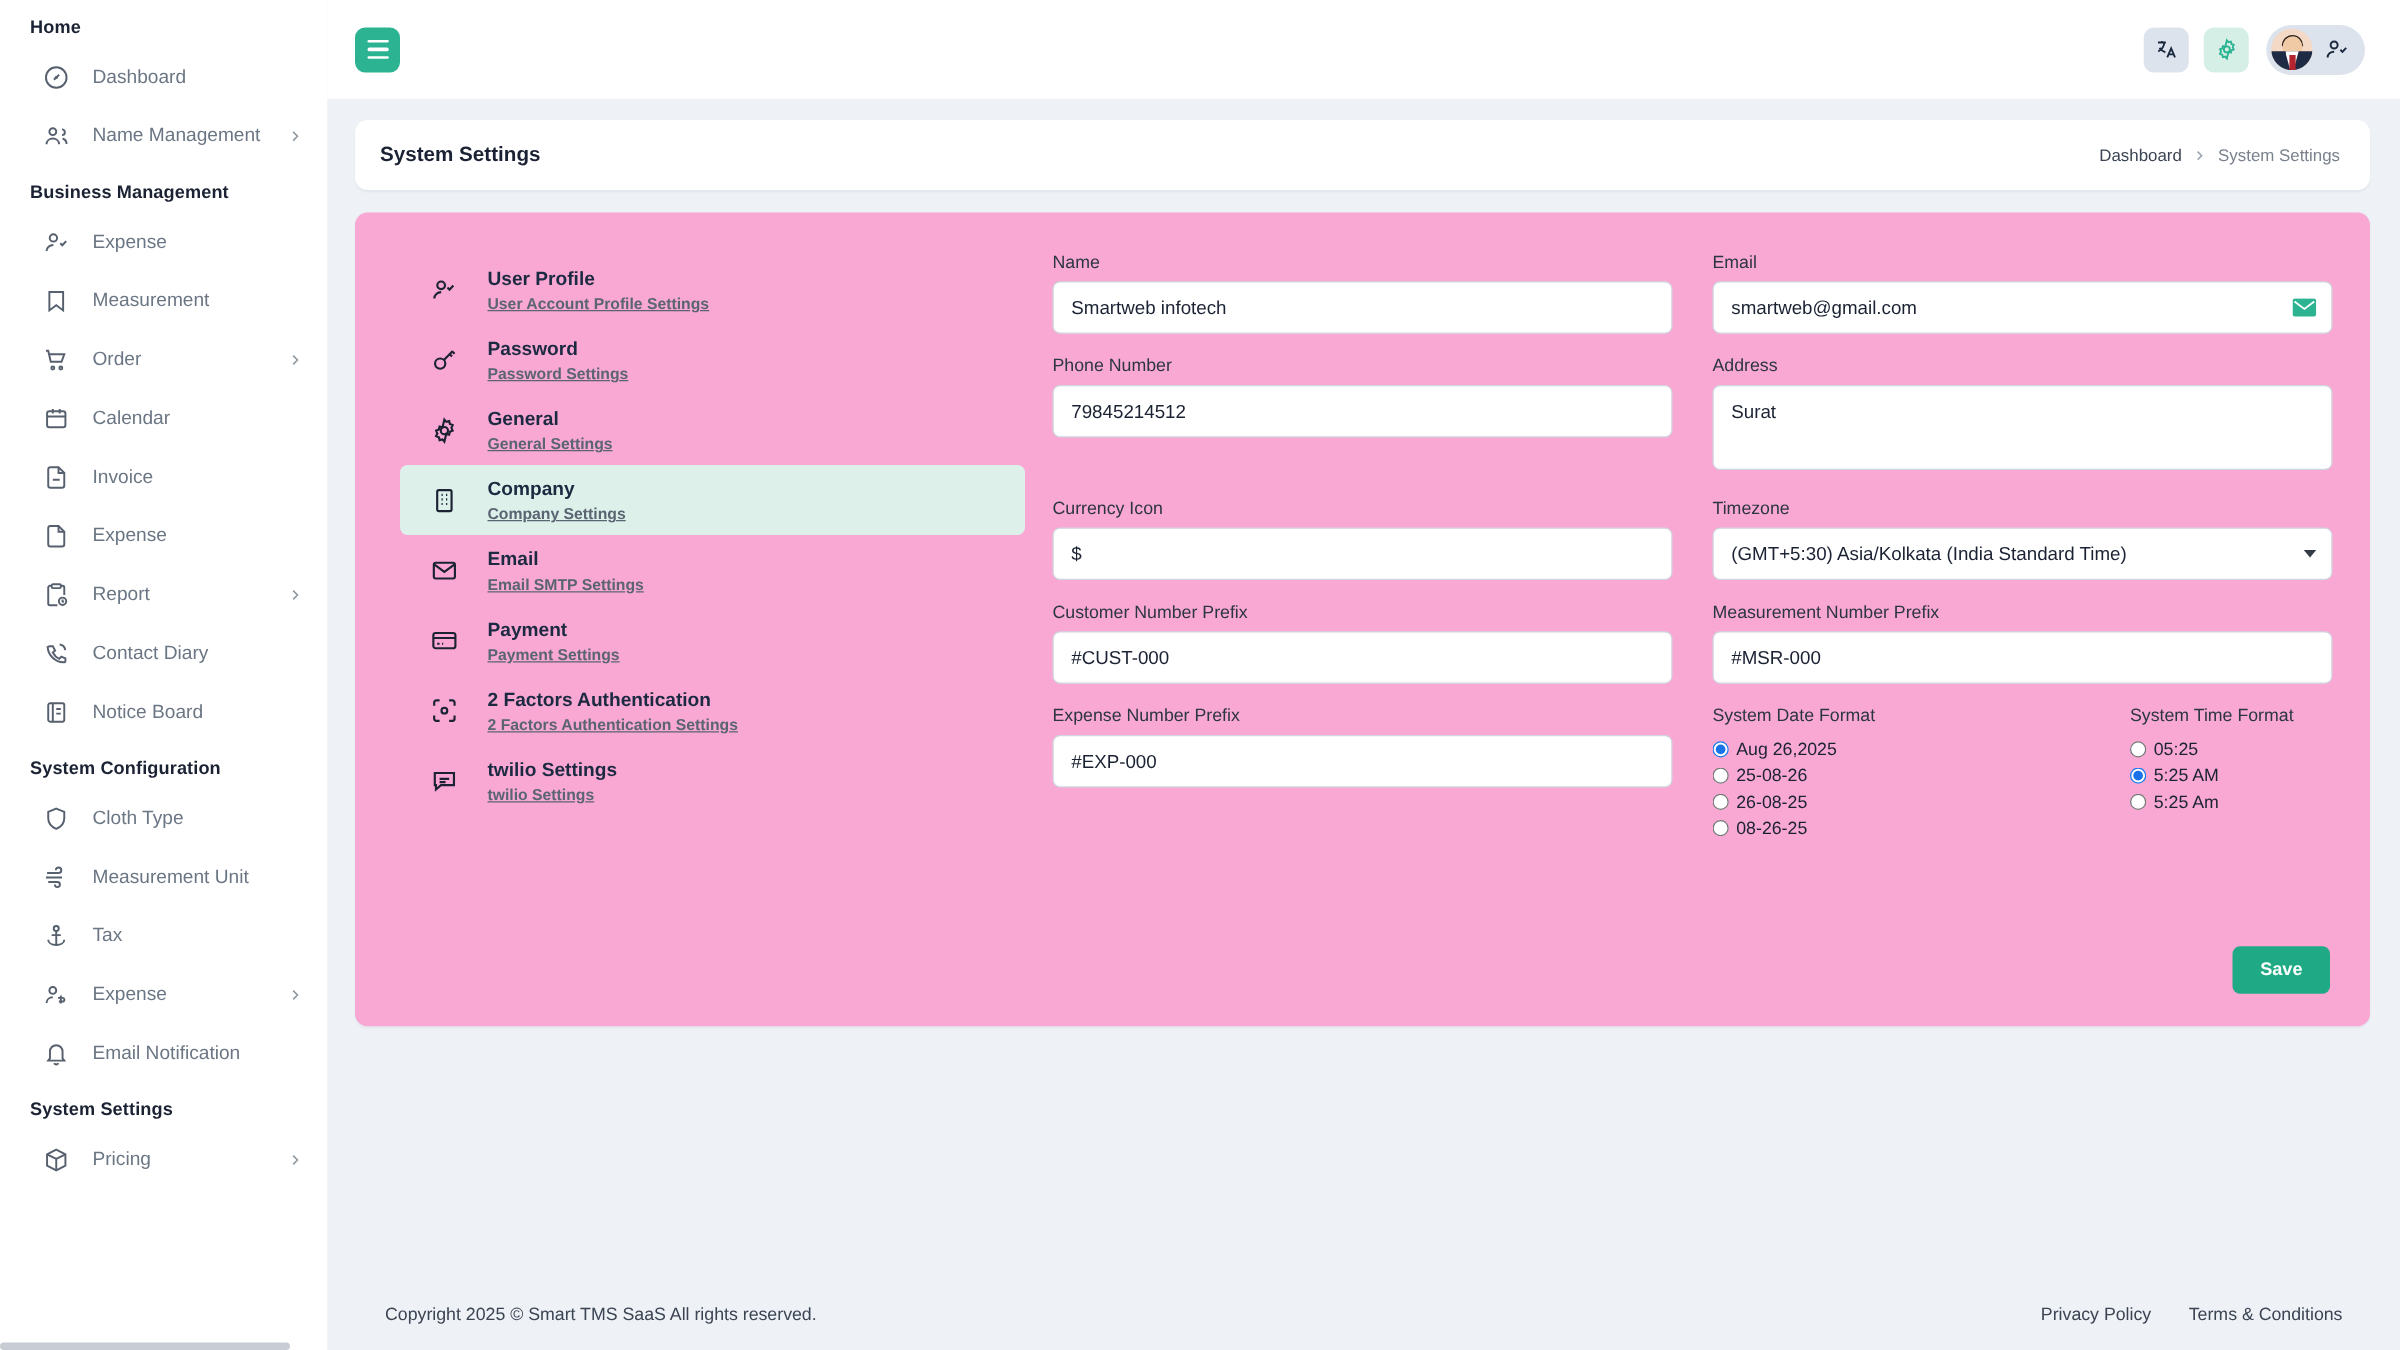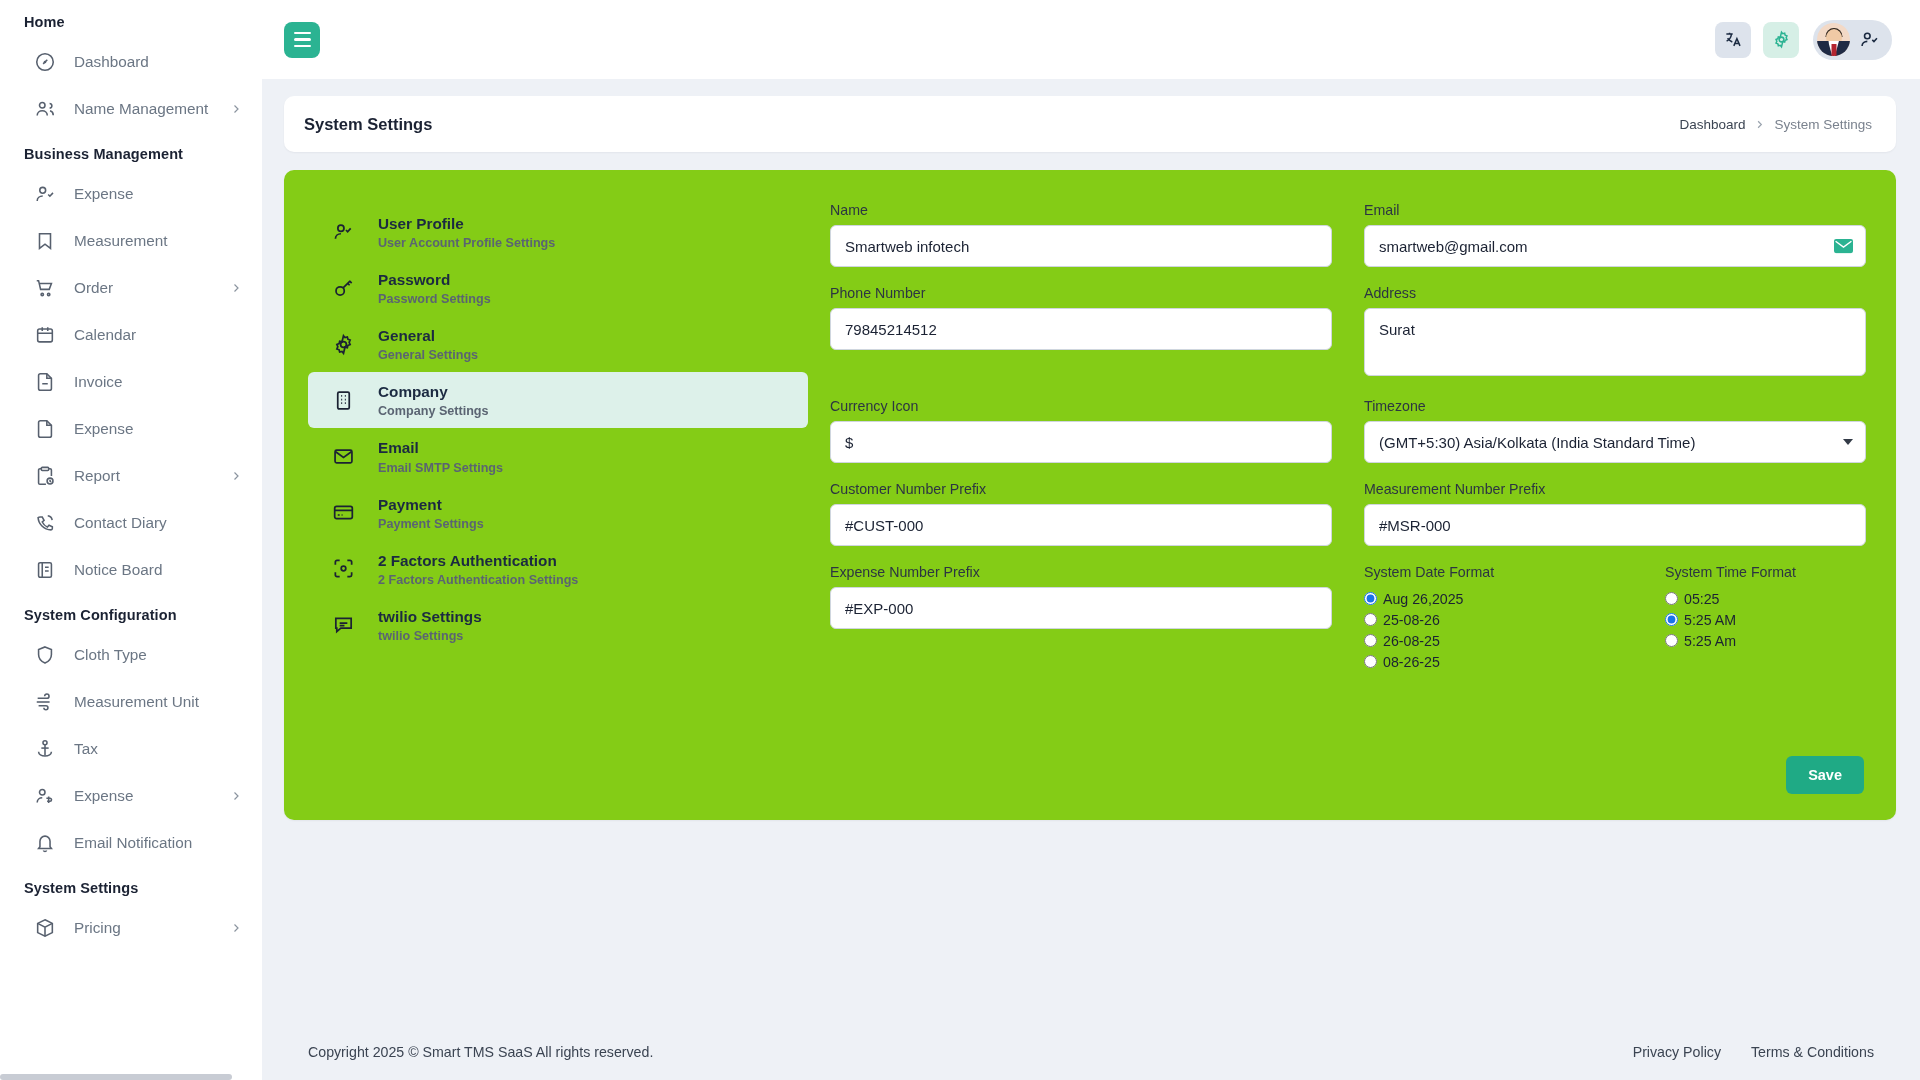--- a/index.html
+++ b/index.html
@@ -103,36 +103,36 @@
   }
   .page-title { font-size: 16.5px; font-weight: bold; color: #1b2233; }
   .page-head .spacer { flex: 1 1 auto; }
   .crumbs { display: flex; align-items: center; font-size: 13.5px; }
   .crumbs a { color: #3b4452; text-decoration: none; cursor: pointer; }
   .crumbs .sep { margin: 0 9px; color: #9aa3ae; display: flex; }
   .crumbs .sep svg { width: 11px; height: 11px; display: block; }
   .crumbs .current { color: #7a828e; }
 
   .card {
-    margin-top: 18px; background: #84cc16; border-radius: 10px;
+    margin-top: 18px; background: #f9a8d4; border-radius: 10px;
     box-shadow: 0 1px 2px rgba(16,24,40,.05);
-    padding: 28px 30px 26px 24px; display: flex; min-height: 615px;
+    padding: 28px 30px 26px 36px; display: flex; min-height: 615px;
   }
 
   
   .settings-nav { width: 500px; flex: 0 0 500px; padding-top: 6px; }
   .snav-item {
     display: flex; align-items: center; padding: 10px 14px 10px 24px;
     border-radius: 6px; cursor: pointer; min-height: 54px;
   }
   .snav-item.active { background: #ddf1ea; }
   .snav-ico { width: 24px; flex: 0 0 24px; margin-right: 22px; color: #1b2233; }
   .snav-ico svg { width: 23px; height: 23px; display: block; }
   .snav-title { font-size: 15.3px; font-weight: bold; color: #1b2a41; line-height: 1.25; }
-  .snav-sub { font-size: 12.6px; color: #5a6472; margin-top: 3px; font-weight: bold; }
+  .snav-sub { font-size: 12.6px; color: #5a6472; margin-top: 3px; font-weight: bold; text-decoration: underline; }
 
   
   .form-area { flex: 1 1 auto; padding-left: 22px; padding-top: 4px; }
   .form-grid { display: flex; flex-wrap: wrap; margin: 0 -16px; }
   .fg { width: 50%; padding: 0 16px 18px 16px; }
   .lbl { font-size: 14.2px; color: #2c3542; margin-bottom: 7px; display: block; }
   .inp {
     width: 100%; height: 42px; border: 1px solid #cfd6de; border-radius: 6px;
     padding: 0 14px; font-size: 15px; color: #1b2233;
     font-family: "Liberation Sans", sans-serif; background: #fff; outline: none;
@@ -150,21 +150,21 @@
   .sel-wrap { position: relative; }
   select.inp {
     appearance: none; -webkit-appearance: none; padding-right: 34px; cursor: pointer;
   }
   .sel-caret {
     position: absolute; right: 13px; top: 50%; transform: translateY(-50%);
     width: 0; height: 0; border-left: 5px solid transparent; border-right: 5px solid transparent;
     border-top: 6px solid #333b47; pointer-events: none;
   }
 
-  .radio-grid { display: flex; width: 100%; padding: 0 16px; }
+  .radio-grid { display: flex; width: 100%; padding: 0 16px; gap: 36px; }
   .radio-col { flex: 0 0 50%; }
   .radio-col.second { padding-left: 50px; }
   .radio-title { font-size: 14.2px; color: #2c3542; margin-bottom: 8px; }
   .radio-row { display: flex; align-items: center; height: 21px; cursor: pointer; }
   .radio-row input { margin: 0 6px 0 0; width: 13px; height: 13px; cursor: pointer; accent-color: #1a73e8; }
   .radio-row span { font-size: 14.2px; color: #1b2233; }
 
   .save-row { display: flex; justify-content: flex-end; margin-top: 66px; padding-right: 2px; }
   .btn-save {
     background: #1faa85; color: #fff; border: none; border-radius: 6px;

